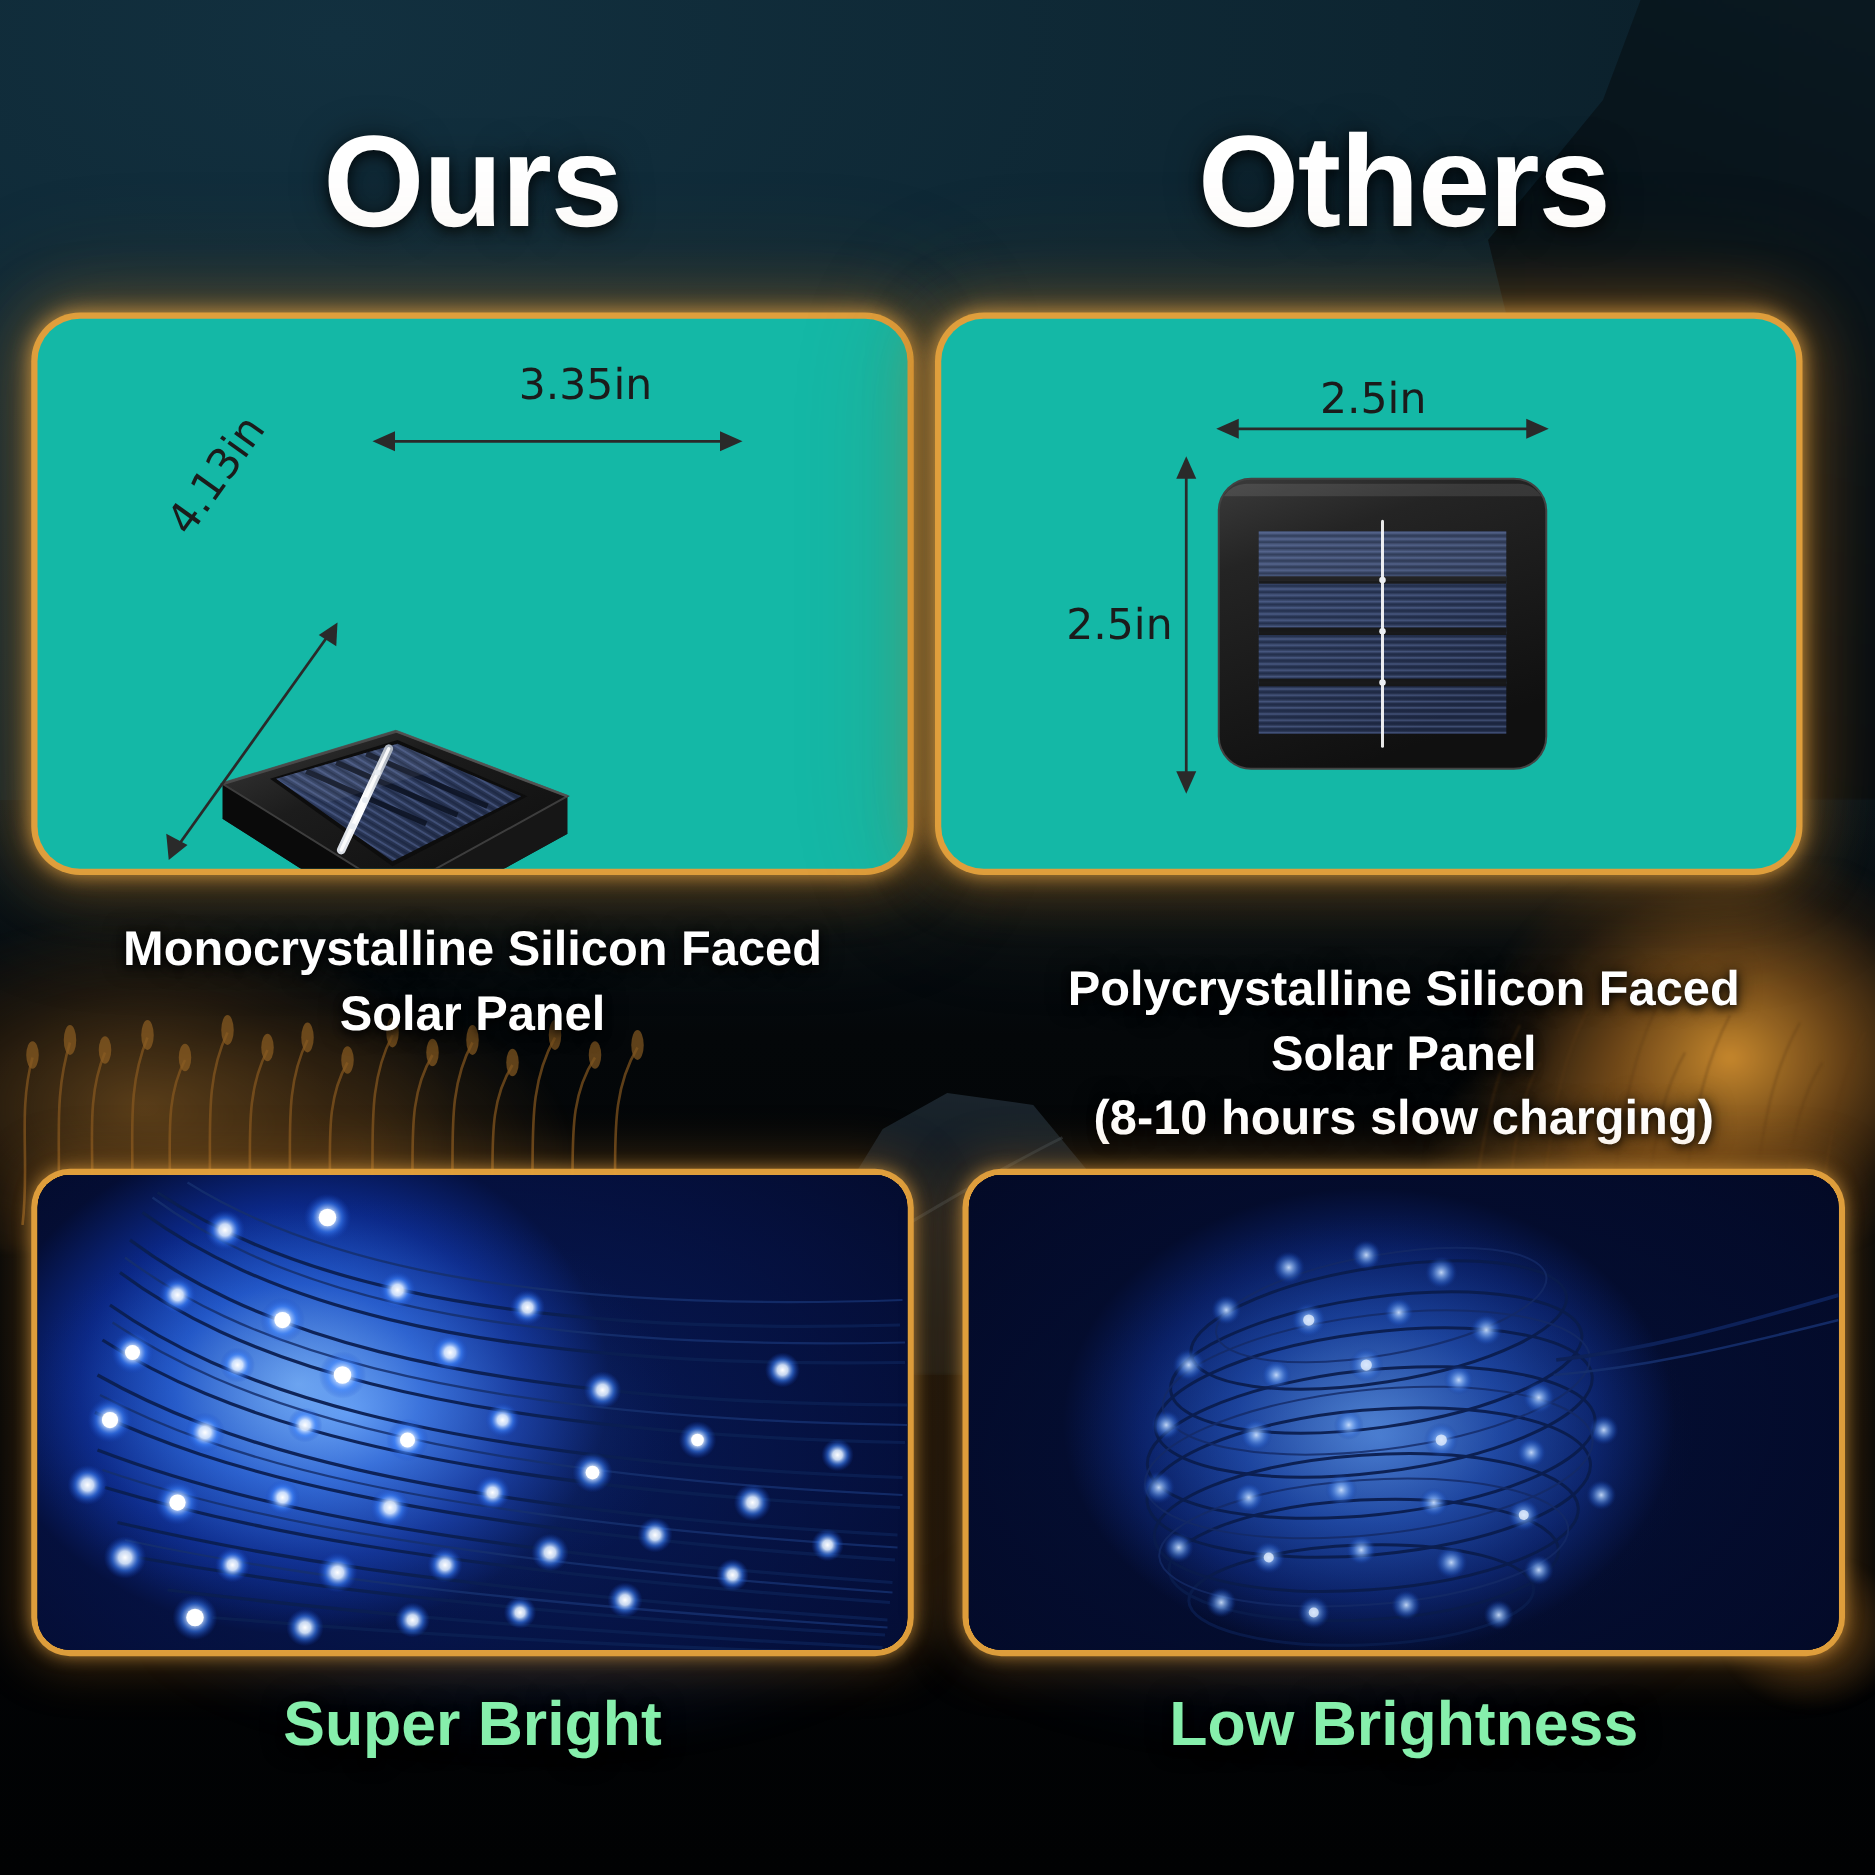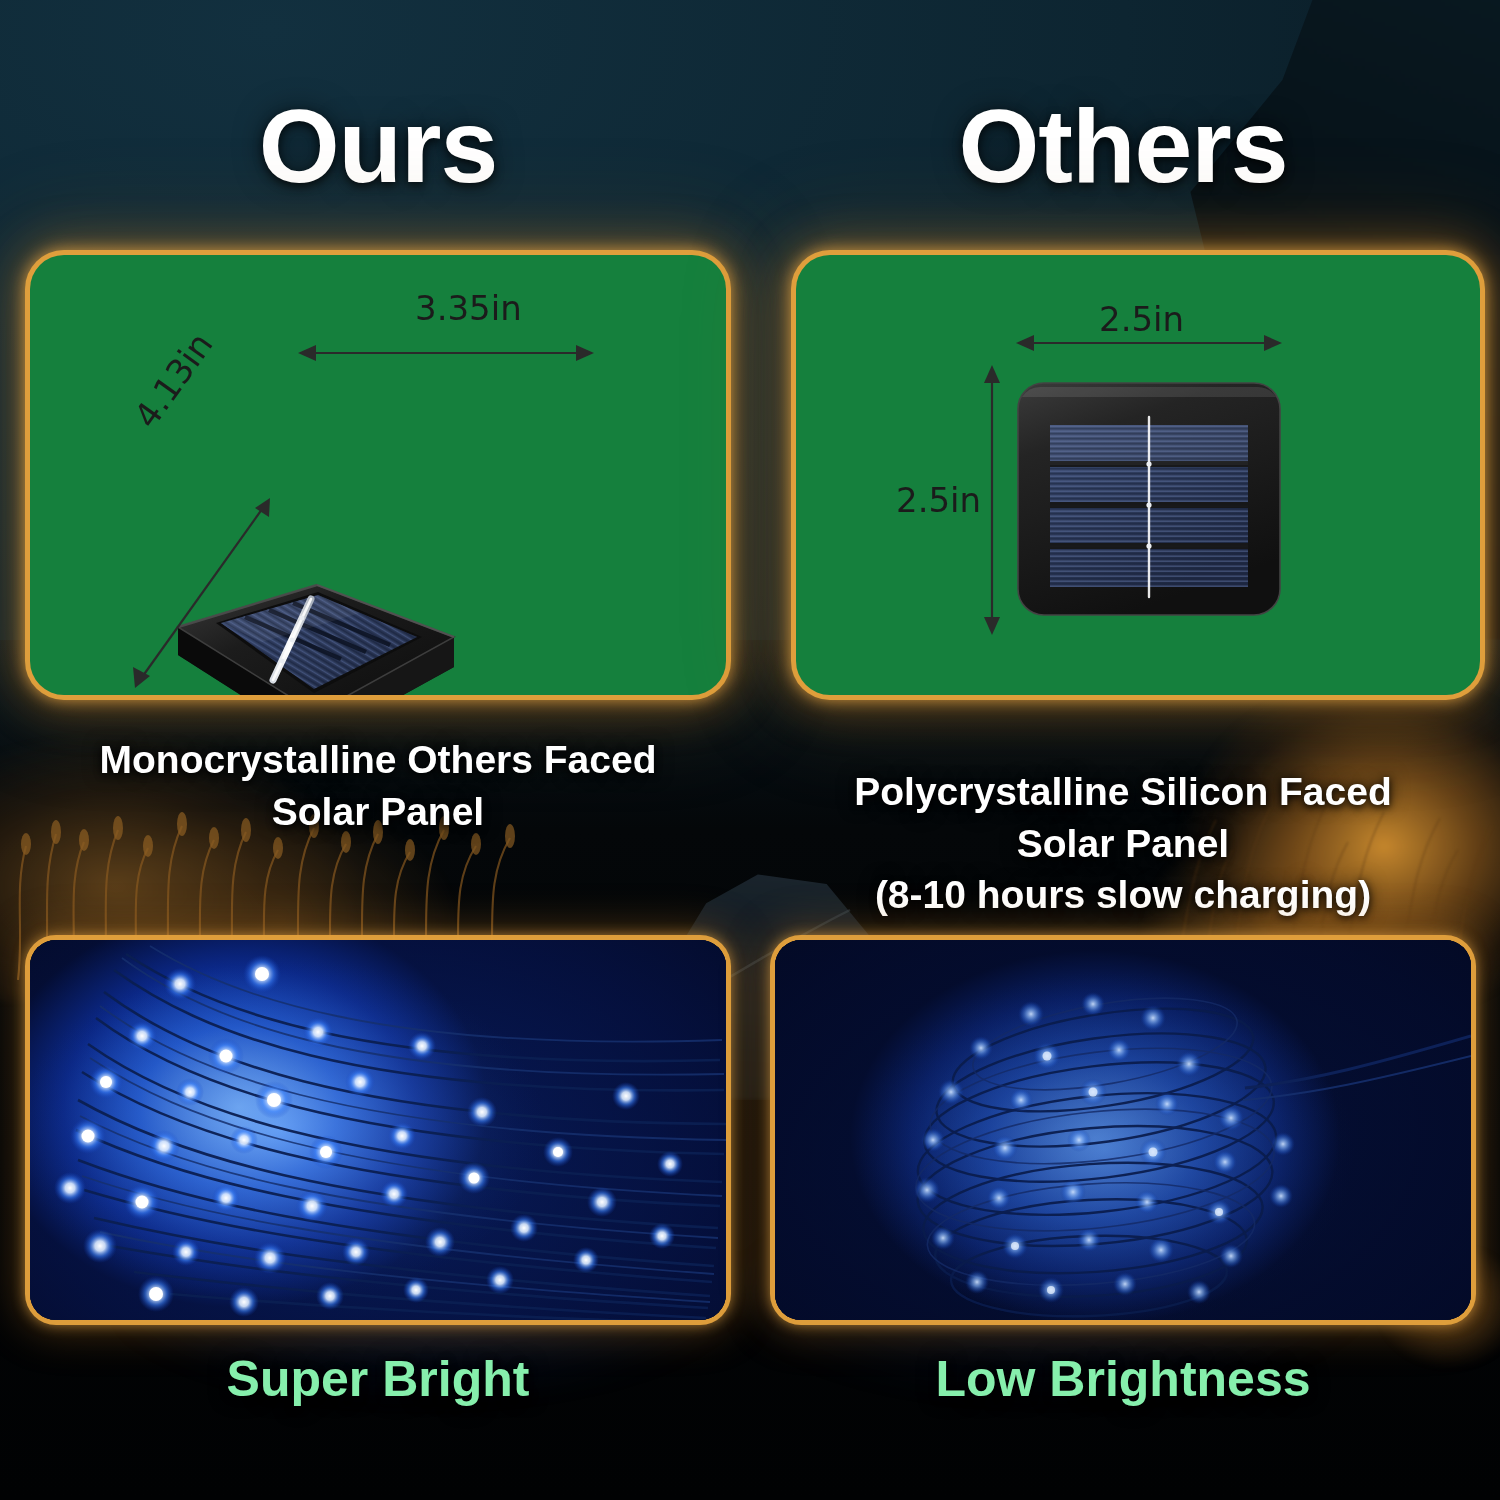--- a/index.html
+++ b/index.html
@@ -112,31 +112,31 @@
     text-shadow:0 3px 10px rgba(0,0,0,.75), 0 0 28px rgba(0,0,0,.5);
     white-space:nowrap;
   }
   .heading-ours   { left:30px;  width:696px; }
   .heading-others { left:775px; width:696px; }
 
   
   .card {
     position:absolute;
     top:255px; height:440px;
-    background:#15803d;
+    background:#14b8a6;
     border-radius:34px;
     box-shadow:
       0 0 0 5px rgba(226,160,60,.96),
       0 0 16px 5px rgba(232,168,70,.80),
       0 0 44px 14px rgba(196,124,36,.40),
       0 0 90px 30px rgba(150,92,24,.18);
     overflow:hidden;
   }
   .card-left  { left:30px;  width:696px; }
-  .card-right { left:796px; width:684px; }
+  .card-right { left:753px; width:684px; }
 
   .dim-label {
     position:absolute;
     color:#1b1b1b;
     font-size:34px;
     font-weight:400;
     white-space:nowrap;
     font-family:"DejaVu Sans", sans-serif;
   }
 
@@ -413,21 +413,21 @@
       </g>
       <polygon points="196,110 188,128 204,128" fill="#2a2a2a"></polygon>
       <polygon points="196,380 188,362 204,362" fill="#2a2a2a"></polygon>
     </svg>
 
     <div class="dim-label" style="left:303px; top:44px;">2.5in</div>
     <div class="dim-label" style="left:100px; top:225px;">2.5in</div>
   </div>
 
   <div class="caption caption-left">
-    <div>Monocrystalline Others Faced</div>
+    <div>Monocrystalline Silicon Faced</div>
     <div>Solar Panel</div>
   </div>
   <div class="caption caption-right">
     <div>Polycrystalline Silicon Faced</div>
     <div>Solar Panel</div>
     <div>(8-10 hours slow charging)</div>
   </div>
 
   <div class="photo photo-left">
     <div class="photo-inner leds-bright">

